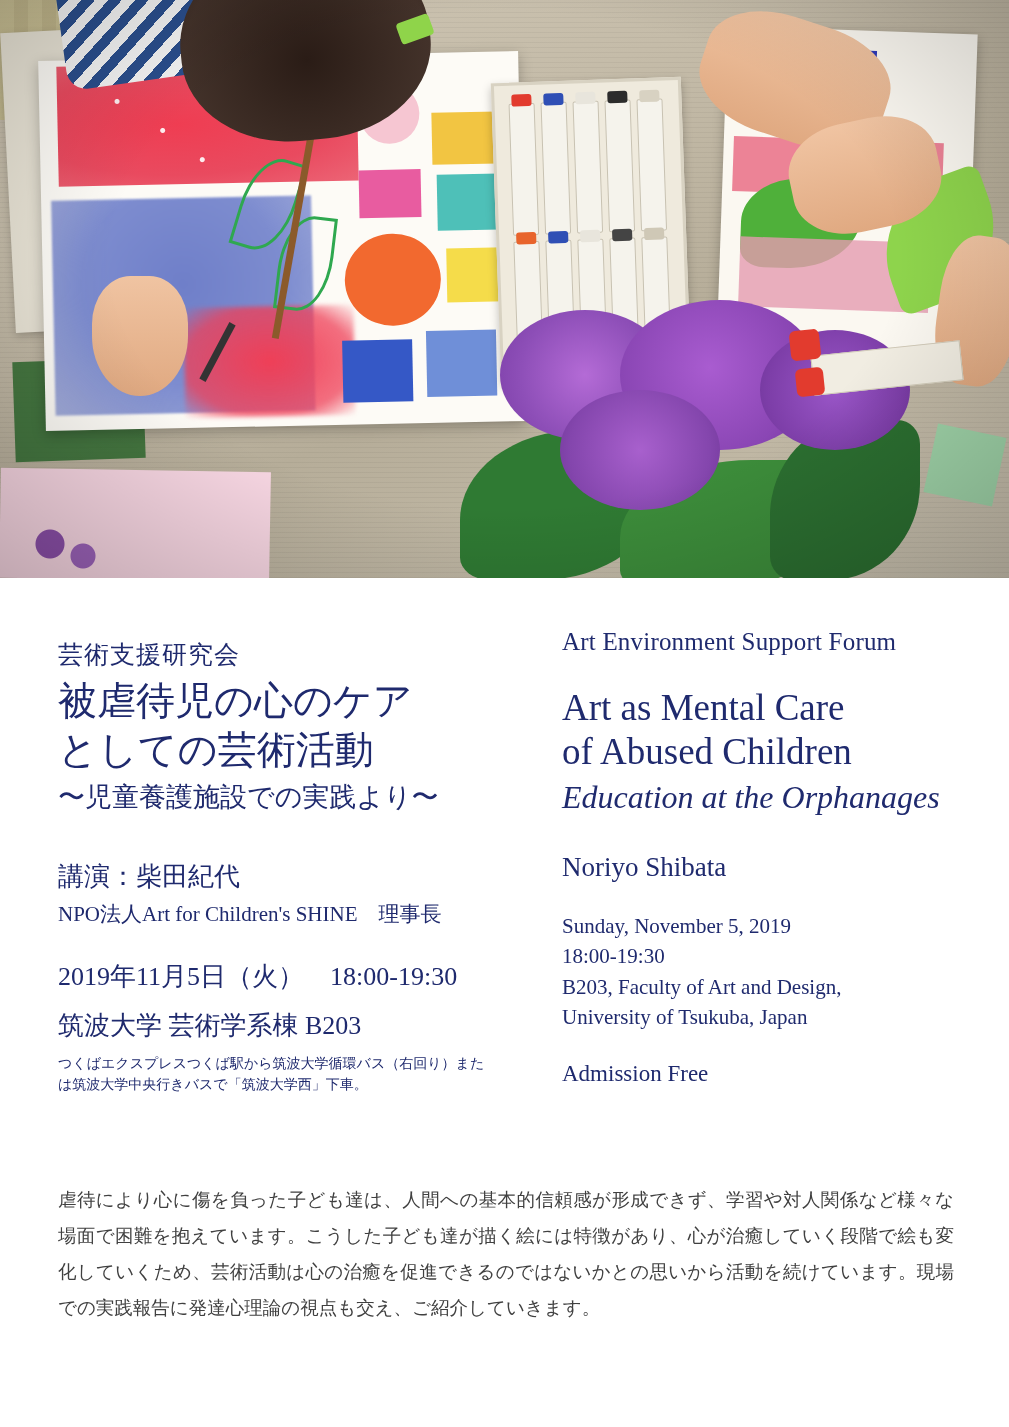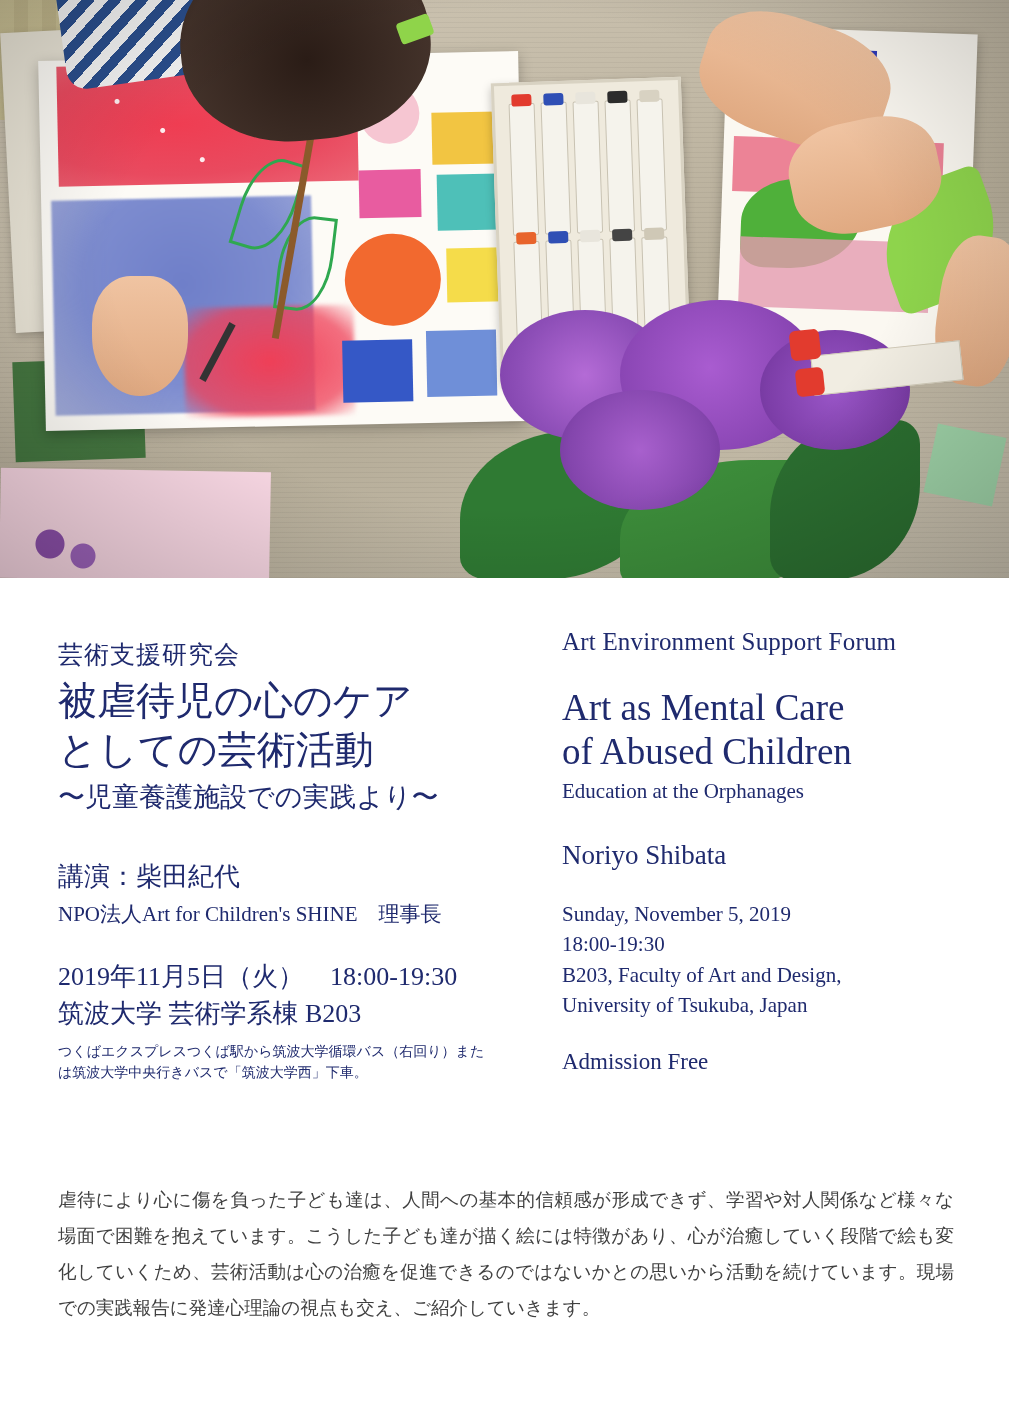--- a/index.html
+++ b/index.html
@@ -137,21 +137,21 @@
 
   .jp-speaker { font-size:26px; margin-top:44px; }
   .jp-speaker-sub { font-size:21px; margin-top:6px; }
 
   .jp-date { font-size:26px; margin-top:30px; line-height:1.45; }
   .jp-note { font-size:14px; line-height:1.5; margin-top:8px; color:#1f2a6e; }
   .jp-free { font-size:21px; margin-top:40px; }
 
   .en-forum { font-size:25px; letter-spacing:.2px; }
   .en-title { font-size:37px; line-height:1.2; margin-top:30px; }
-  .en-sub { font-size:21px; margin-top:4px; }
+  .en-sub { font-size:32px; margin-top:4px;font-style:italic; }
   .en-name { font-size:27px; margin-top:36px; }
   .en-role { font-size:19px; font-weight:bold; margin-top:2px; }
   .en-when { font-size:21px; line-height:1.45; margin-top:28px; }
   .en-adm { font-size:23px; margin-top:28px; }
 
   .abstract {
     position:absolute; left:58px; top:604px; width:896px;
     color:#404040; font-size:18.5px; line-height:1.95; text-align:justify;
   }
 </style>
@@ -263,21 +263,21 @@
   <div class="col-left">
     <div class="jp-small">芸術支援研究会</div>
     <div class="jp-big">被虐待児の心のケア</div>
     <div class="jp-big">としての芸術活動</div>
     <div class="jp-sub">〜児童養護施設での実践より〜</div>
 
     <div class="jp-speaker">講演：柴田紀代</div>
     <div class="jp-speaker-sub">NPO法人Art for Children's SHINE　理事長</div>
 
     <div class="jp-date">2019年11月5日（火）　18:00-19:30</div>
-    <div class="jp-date" style="margin-top:0">筑波大学 芸術学系棟 B203</div>
+    <div class="jp-date" style="margin-top:12px">筑波大学 芸術学系棟 B203</div>
     <div class="jp-note">つくばエクスプレスつくば駅から筑波大学循環バス（右回り）または筑波大学中央行きバスで「筑波大学西」下車。</div>
 
   </div>
 
   <div class="col-right">
     <div class="en-forum">Art Environment Support Forum</div>
     <div class="en-title">Art as Mental Care</div>
     <div class="en-title" style="margin-top:0">of Abused Children</div>
     <div class="en-sub">Education at the Orphanages</div>
 

